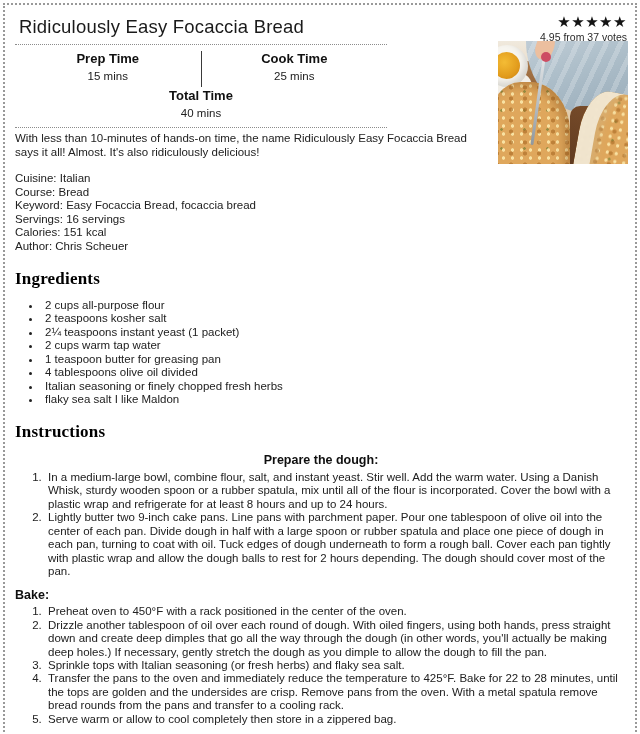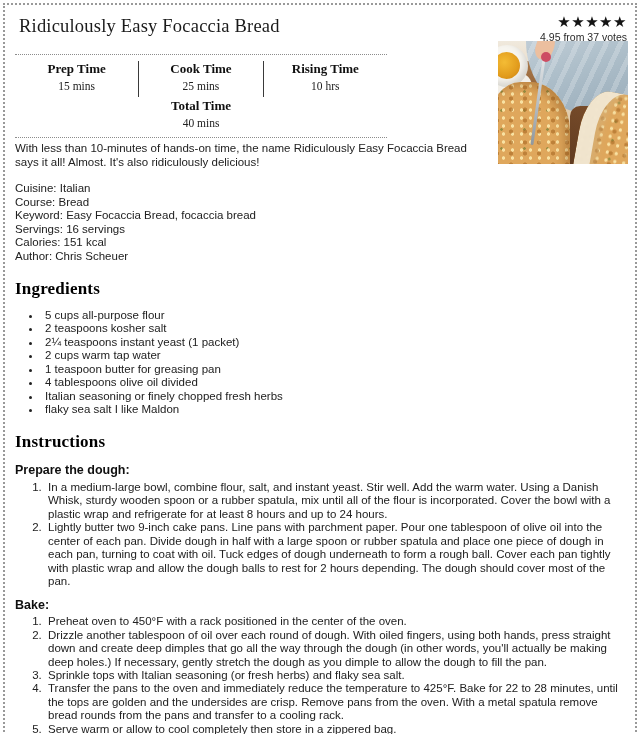--- a/index.html
+++ b/index.html
@@ -17,39 +17,38 @@
     position: absolute;
     left: 3px; top: 3px;
     width: 634px; height: 745px;
     border: 2px dotted #999999;
     padding: 8px 8px 10px 10px;
     background: #ffffff;
   }
   
   .header { display: flex; justify-content: space-between; align-items: flex-start; }
   .title {
-    font-family: Liberation Serif, serif;
+    font-family: Liberation Sans, sans-serif;
     font-weight: 400;
     font-size: 18.5px;
     color: #1a1a1a;
     margin: 3px 0 0 4px;
     letter-spacing: 0.2px;
   }
   .rating { text-align: right; margin-top: 1px; }
   .stars { font-size: 15px; letter-spacing: 0.5px; color: #141414; line-height: 1.05; }
   .votes { font-size: 10.5px; color: #2b2b2b; margin-top: 1px; }
 
   
   .times {
     width: 372px;
-    margin-top: 11px;
+    margin-top: 1px;
     border-top: 1px dotted #8c8c8c;
     border-bottom: 1px dotted #8c8c8c;
     padding: 6px 0 7px;
-    font-family: Liberation Serif, serif;
   }
   .time-grid { display: flex; text-align: center; }
   .time-col { flex: 1; padding: 0 2px 3px; }
   .time-col + .time-col { border-left: 1px solid #3a3a3a; }
   .time-label { font-weight: bold; font-size: 13px; color: #101010; }
   .time-value { margin-top: 4px; text-align: center; }
   .time-total { text-align: center; margin-top: 1px; }
 
   
   .photo {
@@ -103,21 +102,21 @@
   .meta { margin-top: 13px; }
   .meta-line { }
   h2.section-heading {
     font-family: "Liberation Serif", serif;
     font-size: 17px; font-weight: bold; color: #000;
     margin: 16px 0 0 0; letter-spacing: 0.2px;
   }
   ul.ingredients-list { margin: 10px 0 0 0; padding-left: 27px; }
   ul.ingredients-list li { padding-left: 3px; }
   h3.sub-heading { font-size: 12.5px; font-weight: bold; color: #0f0f0f; margin: 9px 0 3px 0; }
-  h3.first-sub { margin-top: 11px; }
+  h3.first-sub { margin-top: 11px; text-align: center; }
   ol.steps { margin: 0; padding-left: 30px; }
   ol.steps li { padding-left: 3px; }
 </style>
 </head>
 <body>
 
 <div class="card">
 
   <div class="header">
     <h1 class="title">Ridiculously Easy Focaccia Bread</h1>
@@ -144,45 +143,41 @@
   <div class="times">
     <div class="time-grid">
       <div class="time-col">
         <div class="time-label">Prep Time</div>
         <div class="time-value">15 mins</div>
       </div>
       <div class="time-col">
         <div class="time-label">Cook Time</div>
         <div class="time-value">25 mins</div>
       </div>
-      <div class="time-col">
-        <div class="time-label">Rising Time</div>
-        <div class="time-value">10 hrs</div>
-      </div>
     </div>
     <div class="time-total">
       <div class="time-label">Total Time</div>
       <div class="time-value">40 mins</div>
     </div>
   </div>
 
   <p class="description">With less than 10-minutes of hands-on time, the name Ridiculously Easy Focaccia Bread says it all! Almost. It's also ridiculously delicious!</p>
 
   <div class="meta">
     <div class="meta-line">Cuisine: Italian</div>
     <div class="meta-line">Course: Bread</div>
     <div class="meta-line">Keyword: Easy Focaccia Bread, focaccia bread</div>
     <div class="meta-line">Servings: 16 servings</div>
     <div class="meta-line">Calories: 151 kcal</div>
     <div class="meta-line">Author: Chris Scheuer</div>
   </div>
 
   <h2 class="section-heading">Ingredients</h2>
   <ul class="ingredients-list">
-    <li>5 cups all-purpose flour</li>
+    <li>2 cups all-purpose flour</li>
     <li>2 teaspoons kosher salt</li>
     <li>2¼ teaspoons instant yeast (1 packet)</li>
     <li>2 cups warm tap water</li>
     <li>1 teaspoon butter for greasing pan</li>
     <li>4 tablespoons olive oil divided</li>
     <li>Italian seasoning or finely chopped fresh herbs</li>
     <li>flaky sea salt I like Maldon</li>
   </ul>
 
   <h2 class="section-heading">Instructions</h2>

